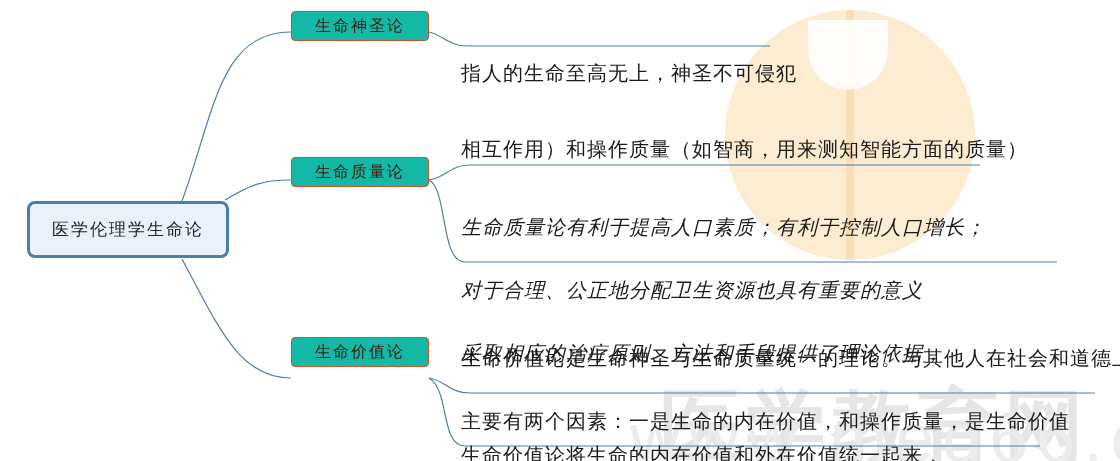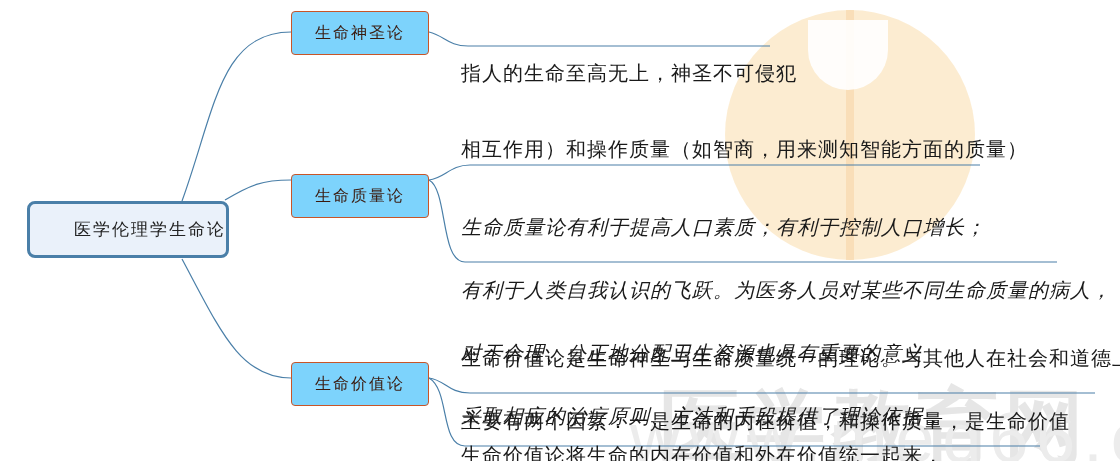--- a/index.html
+++ b/index.html
@@ -25,26 +25,26 @@
       color: #e6e6e6; font-weight: bold; white-space: nowrap; margin-top: 44px;
     }
     .wm-url {
       position: absolute; left: 630px; top: 398px; font-size: 70px; color: #ececec;
       letter-spacing: 8px; white-space: nowrap; font-family: "Liberation Sans", sans-serif;
     }
     svg.links { position: absolute; left: 0; top: 0; }
     .root {
       position: absolute; left: 27px; top: 201px; width: 202px; height: 57px;
       background: #eaf1fa; border: 3px solid #4a7fa8; border-radius: 8px;
-      box-sizing: border-box; display: flex; align-items: center; justify-content: flex-end;
+      box-sizing: border-box; display: flex; align-items: center; justify-content: center;
       font-size: 17px; color: #222; letter-spacing: 2px;
     }
     .branch {
-      position: absolute; left: 291px; width: 138px; height: 44px;
-      background: #7dd3fc; border: 1px solid #c85528; border-radius: 4px;
+      position: absolute; left: 291px; width: 138px; height: 30px;
+      background: #14b8a6; border: 1px solid #c85528; border-radius: 4px;
       box-sizing: border-box; display: flex; align-items: center; justify-content: center;
       font-size: 16px; color: #3a1a0e; letter-spacing: 2px;
     }
     .leaf {
       position: absolute; left: 461px; font-size: 20px; line-height: 21px; color: #1a1a1a;
       letter-spacing: 1px; white-space: pre;
     }
   </style>
 </head>
 <body>
@@ -72,38 +72,37 @@
   </g>
 </svg>
 
 <div class="root">
   <span>医学伦理学生命论</span>
 </div>
 
 <div class="branch" style="top:11px;">
   <span>生命神圣论</span>
 </div>
-<div class="branch" style="top:174px;text-align:center;">
+<div class="branch" style="top:157px;text-align:center;">
   <span>生命质量论</span>
 </div>
-<div class="branch" style="top:362px;">
+<div class="branch" style="top:337px;">
   <span>生命价值论</span>
 </div>
 
 <div class="leaf" style="top:21px;">
   <div>指人的生命至高无上，神圣不可侵犯</div>
 </div>
 
 <div class="leaf" style="top:97px;">
   <div>相互作用）和操作质量（如智商，用来测知智能方面的质量）</div>
 </div>
 
 <div class="leaf" style="top:175px;font-style:italic;">
   <div>生命质量论有利于提高人口素质；有利于控制人口增长；</div>
-  <div>有利于人类自我认识的飞跃。为医务人员对某些不同生命质量的病人，</div>
   <div>对于合理、公正地分配卫生资源也具有重要的意义</div>
   <div>采取相应的治疗原则、方法和手段提供了理论依据，</div>
 </div>
 
 <div class="leaf" style="top:306px;">
   <div>生命价值论是生命神圣与生命质量统一的理论。与其他人在社会和道德上的，</div>
   <div>主要有两个因素：一是生命的内在价值，和操作质量，是生命价值</div>
   
   
 </div>

